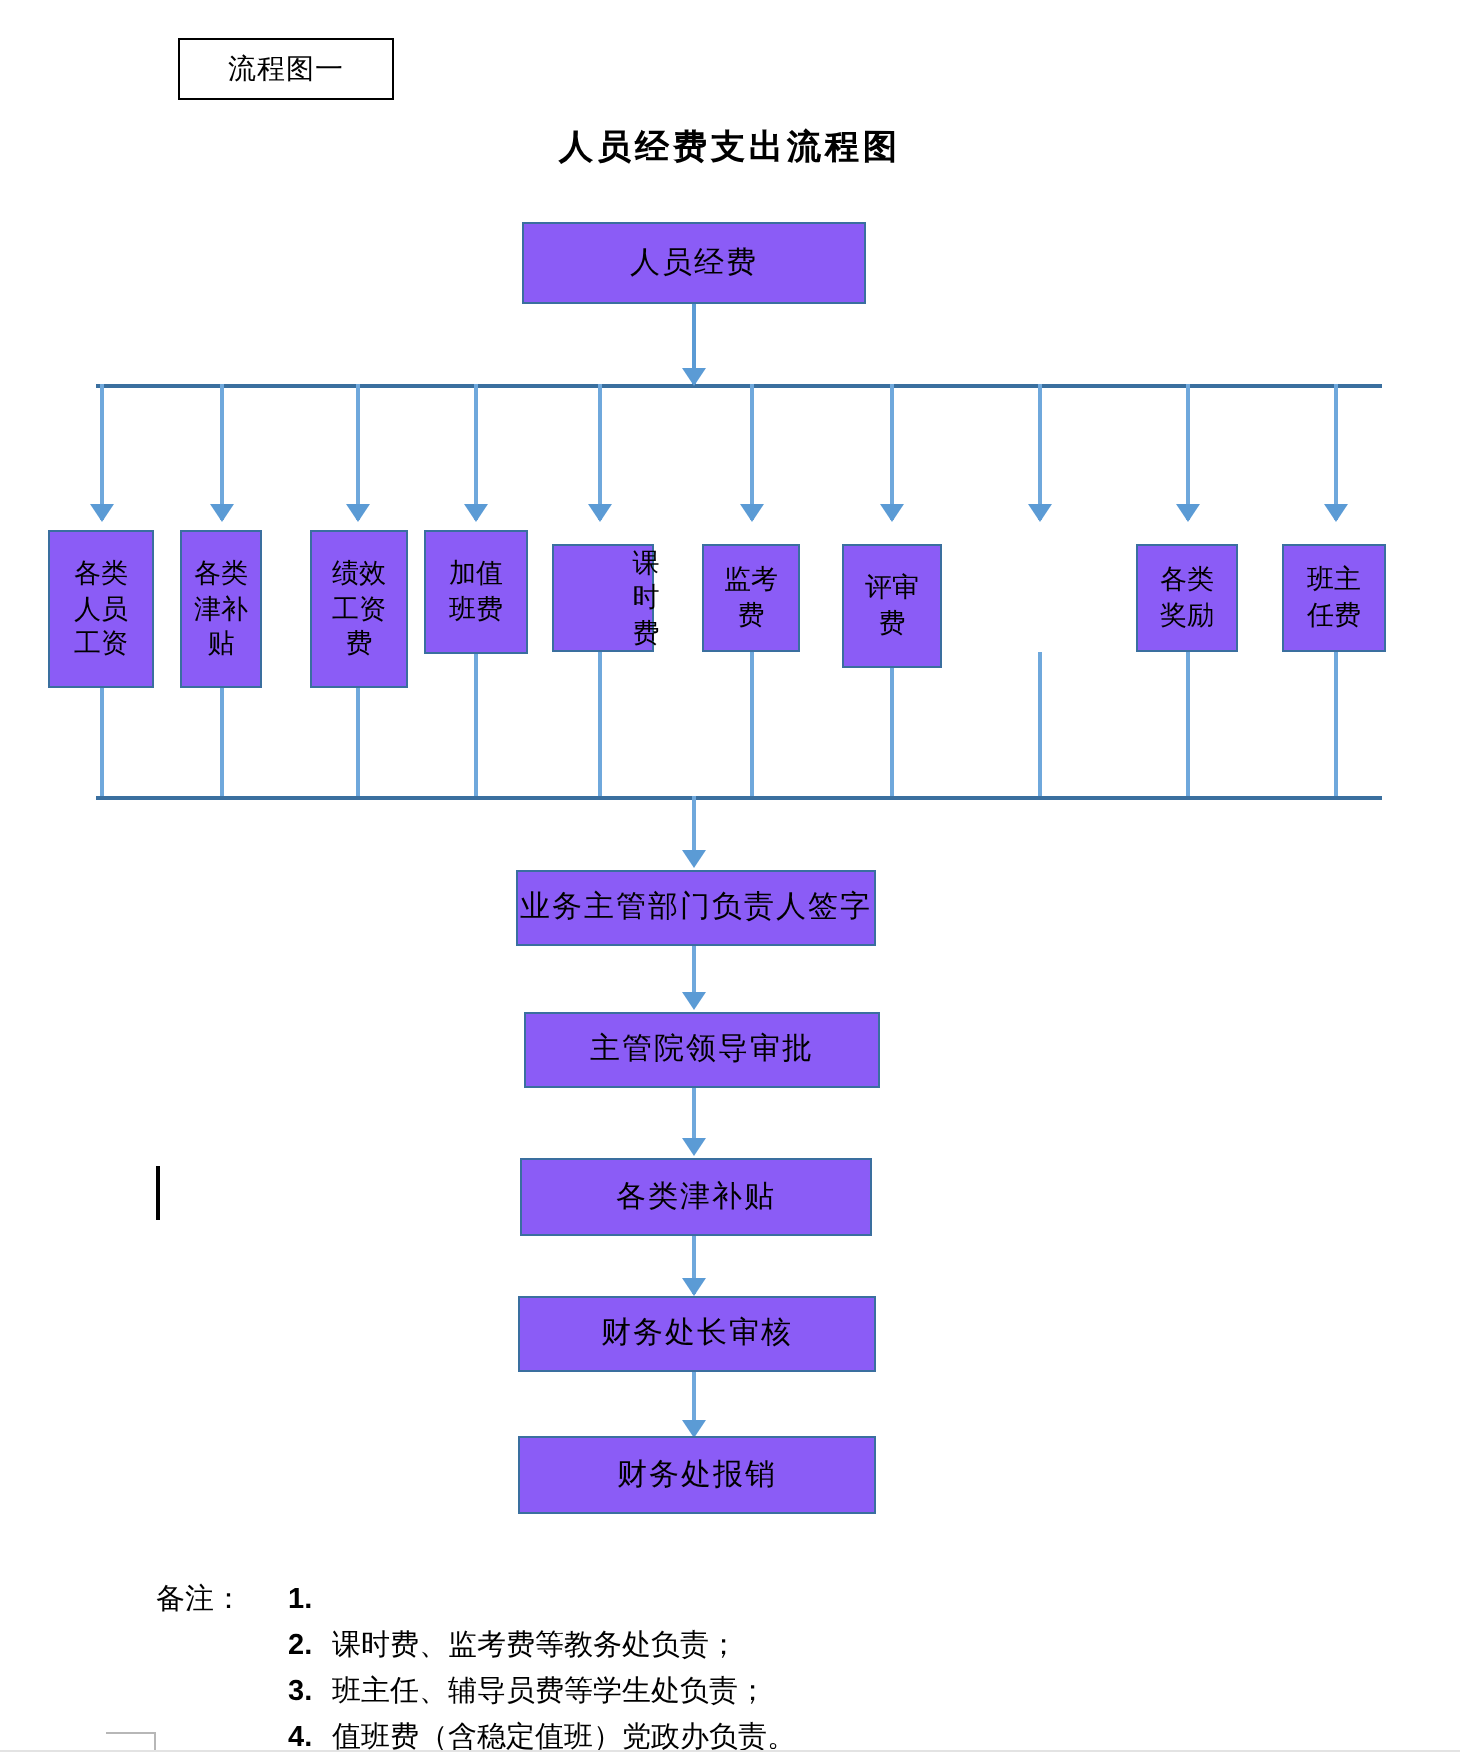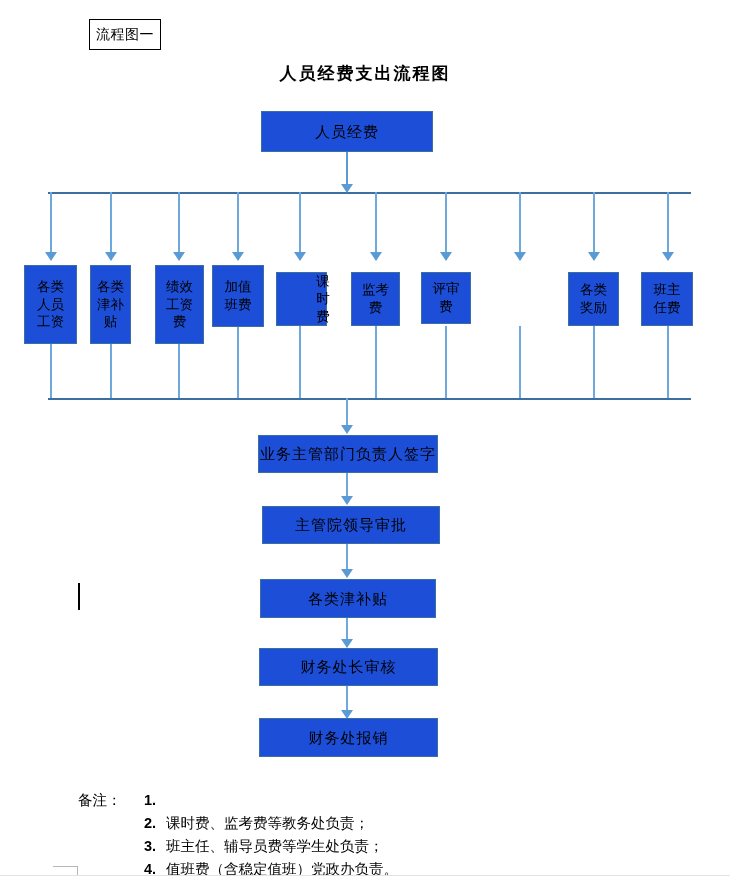--- a/index.html
+++ b/index.html
@@ -16,21 +16,21 @@
     height: 876px;
     background: #ffffff;
     overflow: hidden;
   }
 
   
   .tag-box {
     position: absolute;
     left: 89px;
     top: 19px;
-    width: 72px;
+    width: 108px;
     height: 31px;
     border: 1.5px solid #000000;
     box-sizing: border-box;
     display: flex;
     align-items: center;
     justify-content: center;
     font-family: Liberation Serif, serif;
     font-size: 14px;
     color: #000000;
     letter-spacing: 0.5px;
@@ -48,21 +48,21 @@
     font-size: 17px;
     color: #000000;
     letter-spacing: 2px;
   }
 
   
   .node {
     position: absolute;
     box-sizing: border-box;
     border: 1.4px solid #3a6f9f;
-    background: #1d4ed8;
+    background: #8b5cf6;
     display: flex;
     align-items: center;
     justify-content: center;
     text-align: center;
     font-family: "Liberation Sans", "DejaVu Sans", sans-serif;
     color: #000000;
     line-height: 1.28;
     z-index: 3;
   }
   .node.wide {
@@ -238,21 +238,21 @@
   <div class="node leaf" style="left:276px; top:272px; width:48px; height:54px;padding-left:46px;">
     <span style="white-space:pre-line">课时
 费</span>
   </div>
 
   <div class="node leaf" style="left:351px; top:272px; width:49px; height:54px;">
     <span style="white-space:pre-line">监考
 费</span>
   </div>
 
-  <div class="node leaf" style="left:421px; top:272px; width:50px; height:52px;">
+  <div class="node leaf" style="left:421px; top:272px; width:50px; height:62px;">
     <span style="white-space:pre-line">评审
 费</span>
   </div>
 
 
   <div class="node leaf" style="left:568px; top:272px; width:51px; height:54px;">
     <span style="white-space:pre-line">各类
 奖励</span>
   </div>
 

